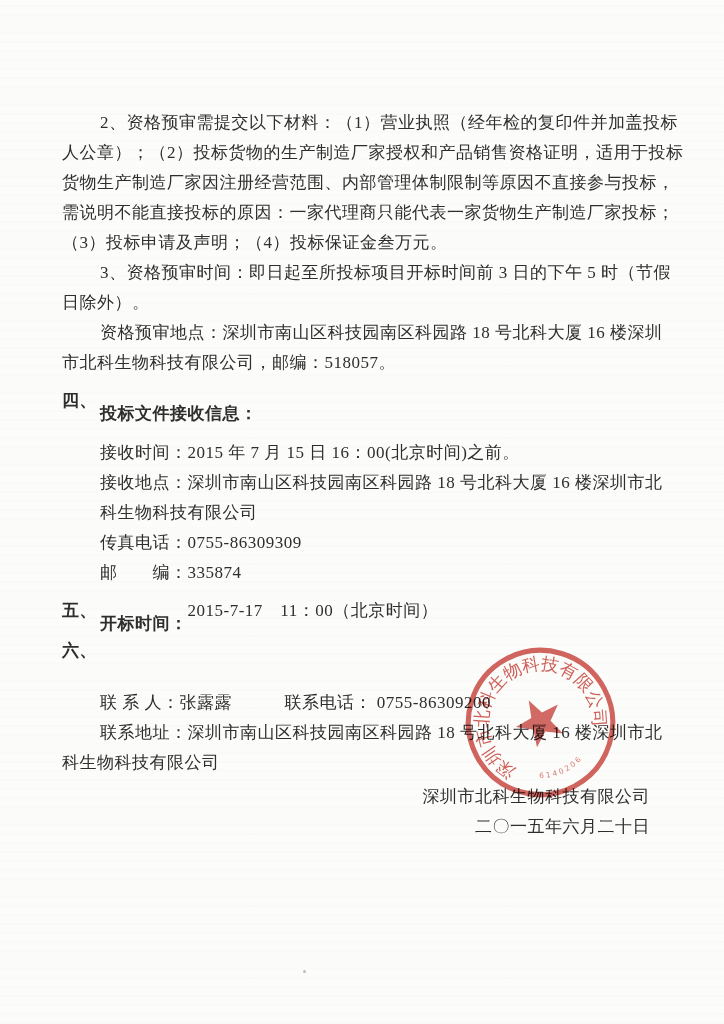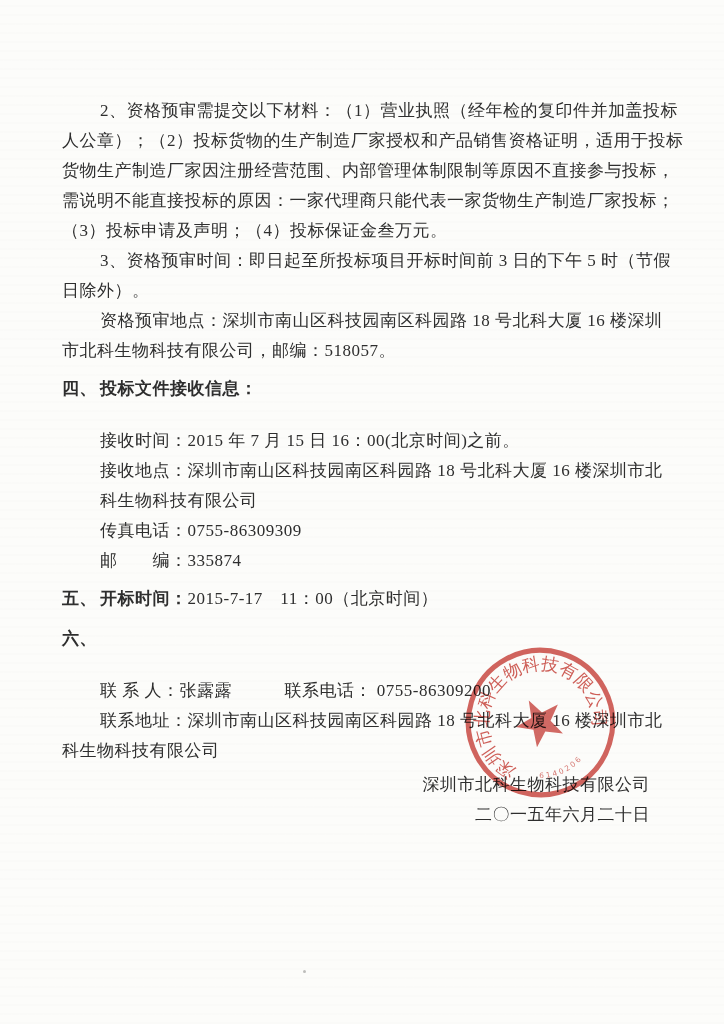--- a/index.html
+++ b/index.html
@@ -11,36 +11,36 @@
   .page{
     position:relative;
     width:724px;height:1024px;
     background:#fcfcfa;
     background-image:repeating-linear-gradient(0deg, rgba(0,0,0,0.006) 0 2px, rgba(0,0,0,0) 2px 9px);
     overflow:hidden;
     color:#2e2e2e;
   }
   .content{
     position:absolute;
-    left:62px;top:96px;width:600px;
+    left:62px;top:108px;width:600px;
     font-size:17px;
     letter-spacing:0.5px;
   }
   .ln{
     height:30px;line-height:30px;
     white-space:nowrap;
   }
   .indent{padding-left:38px;}
   .sec-row{
     display:flex;
     height:30px;line-height:30px;
     white-space:nowrap;
   }
   .sec-num{width:38px;font-weight:700;flex:0 0 38px;}
-  .sec-title{font-weight:700;}
+  .sec-title{font-weight:700;margin-top:13px;}
   .sec-val{font-weight:400;}
   .gap-sm{margin-top:22px;}
   .gap-md{margin-top:8px;}
   .gap-lg{margin-top:10px;}
   .sig{
     text-align:right;
     padding-right:12px;
     height:30px;line-height:30px;
   }
   .sig-first{margin-top:4px;}

